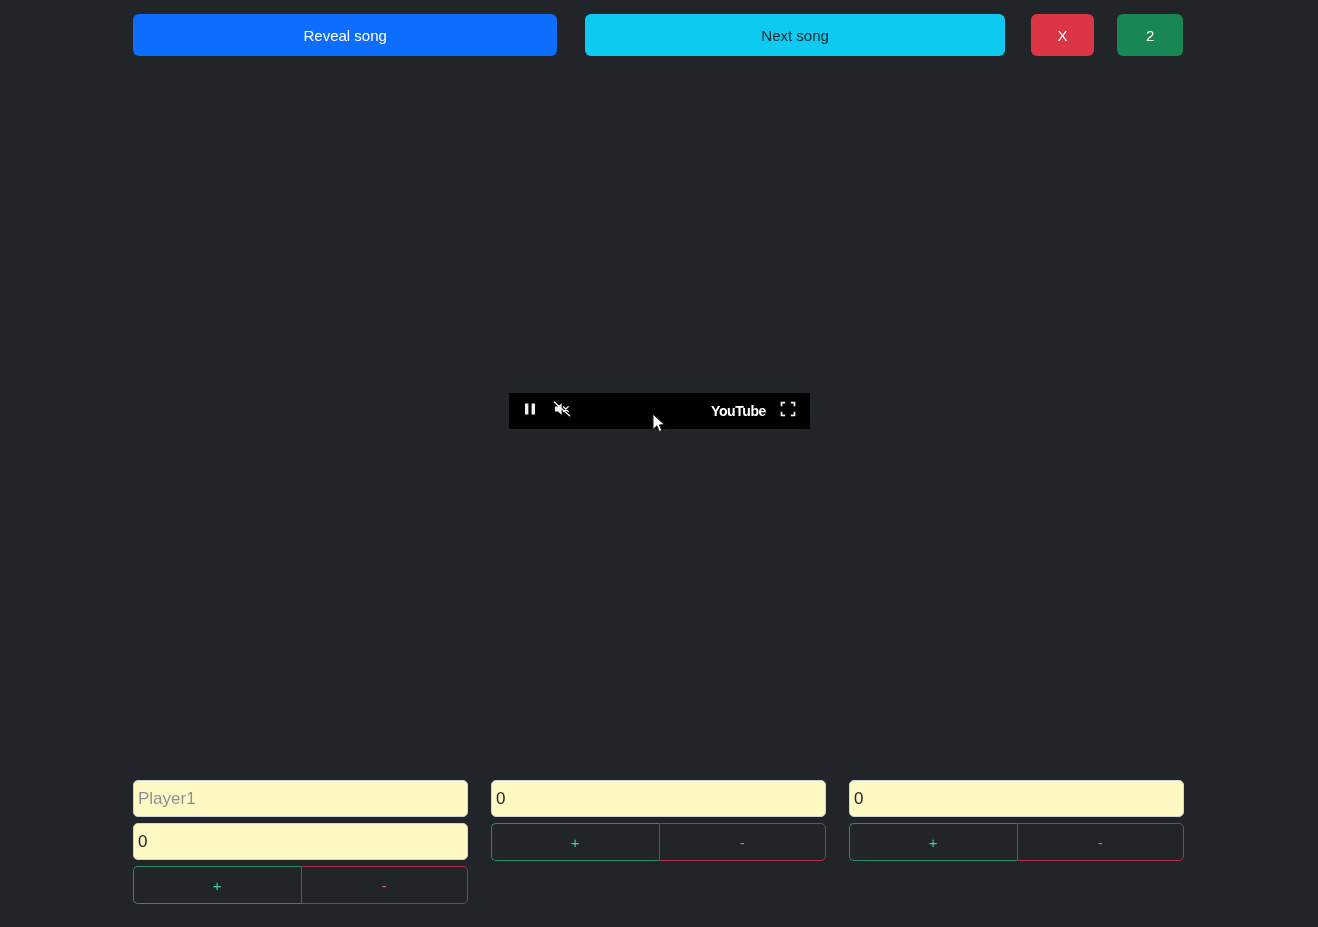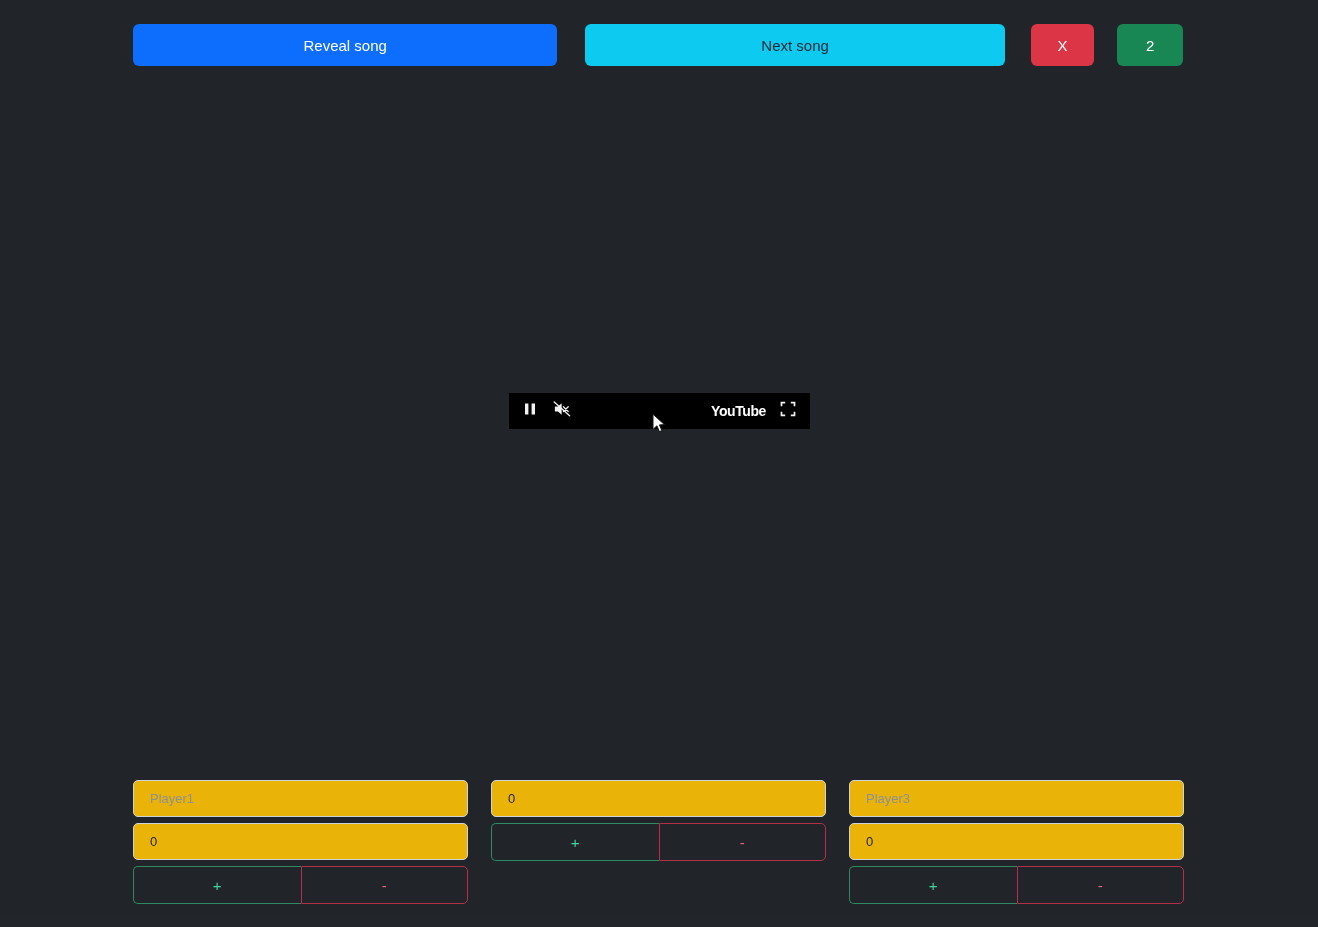--- a/index.html
+++ b/index.html
@@ -14,21 +14,21 @@
     background: #212529;
     font-family: "Liberation Sans", sans-serif;
     color: #dee2e6;
     position: relative;
   }
 
   
   .topbar {
     position: absolute;
     left: 133px;
-    top: 24px;
+    top: 14px;
     width: 1050px;
     height: 42px;
     display: flex;
     align-items: stretch;
     gap: 0;
   }
   .btn {
     border: none;
     border-radius: 6px;
     font-family: "Liberation Sans", sans-serif;
@@ -131,27 +131,27 @@
   }
   .player-col {
     width: 335px;
     display: flex;
     flex-direction: column;
     gap: 6px;
   }
   .fld {
     width: 100%;
     height: 37px;
-    background: #eab308;
+    background: #fef9c3;
     border: 1px solid #ced4da;
     border-radius: 5px;
     font-family: "Liberation Sans", sans-serif;
-    font-size: 13px;
+    font-size: 17px;
     color: #212529;
-    padding: 0 16px;
+    padding: 0 4px;
     outline: none;
   }
   .fld::placeholder {
     color: #8b9198;
     opacity: 1;
   }
   .plusminus {
     display: flex;
     width: 100%;
     height: 38px;
@@ -253,21 +253,20 @@
 
   <div class="player-col">
     <input class="fld" type="text" value="0" style="">
     <div class="plusminus">
       <button class="pm-btn pm-plus">+</button>
       <button class="pm-btn pm-minus">-</button>
     </div>
   </div>
 
   <div class="player-col">
-    <input class="fld" type="text" placeholder="Player3" style="">
     <input class="fld" type="text" value="0" style="">
     <div class="plusminus">
       <button class="pm-btn pm-plus">+</button>
       <button class="pm-btn pm-minus">-</button>
     </div>
   </div>
 
 </div>
 
 <div class="bottom-strip"></div>

